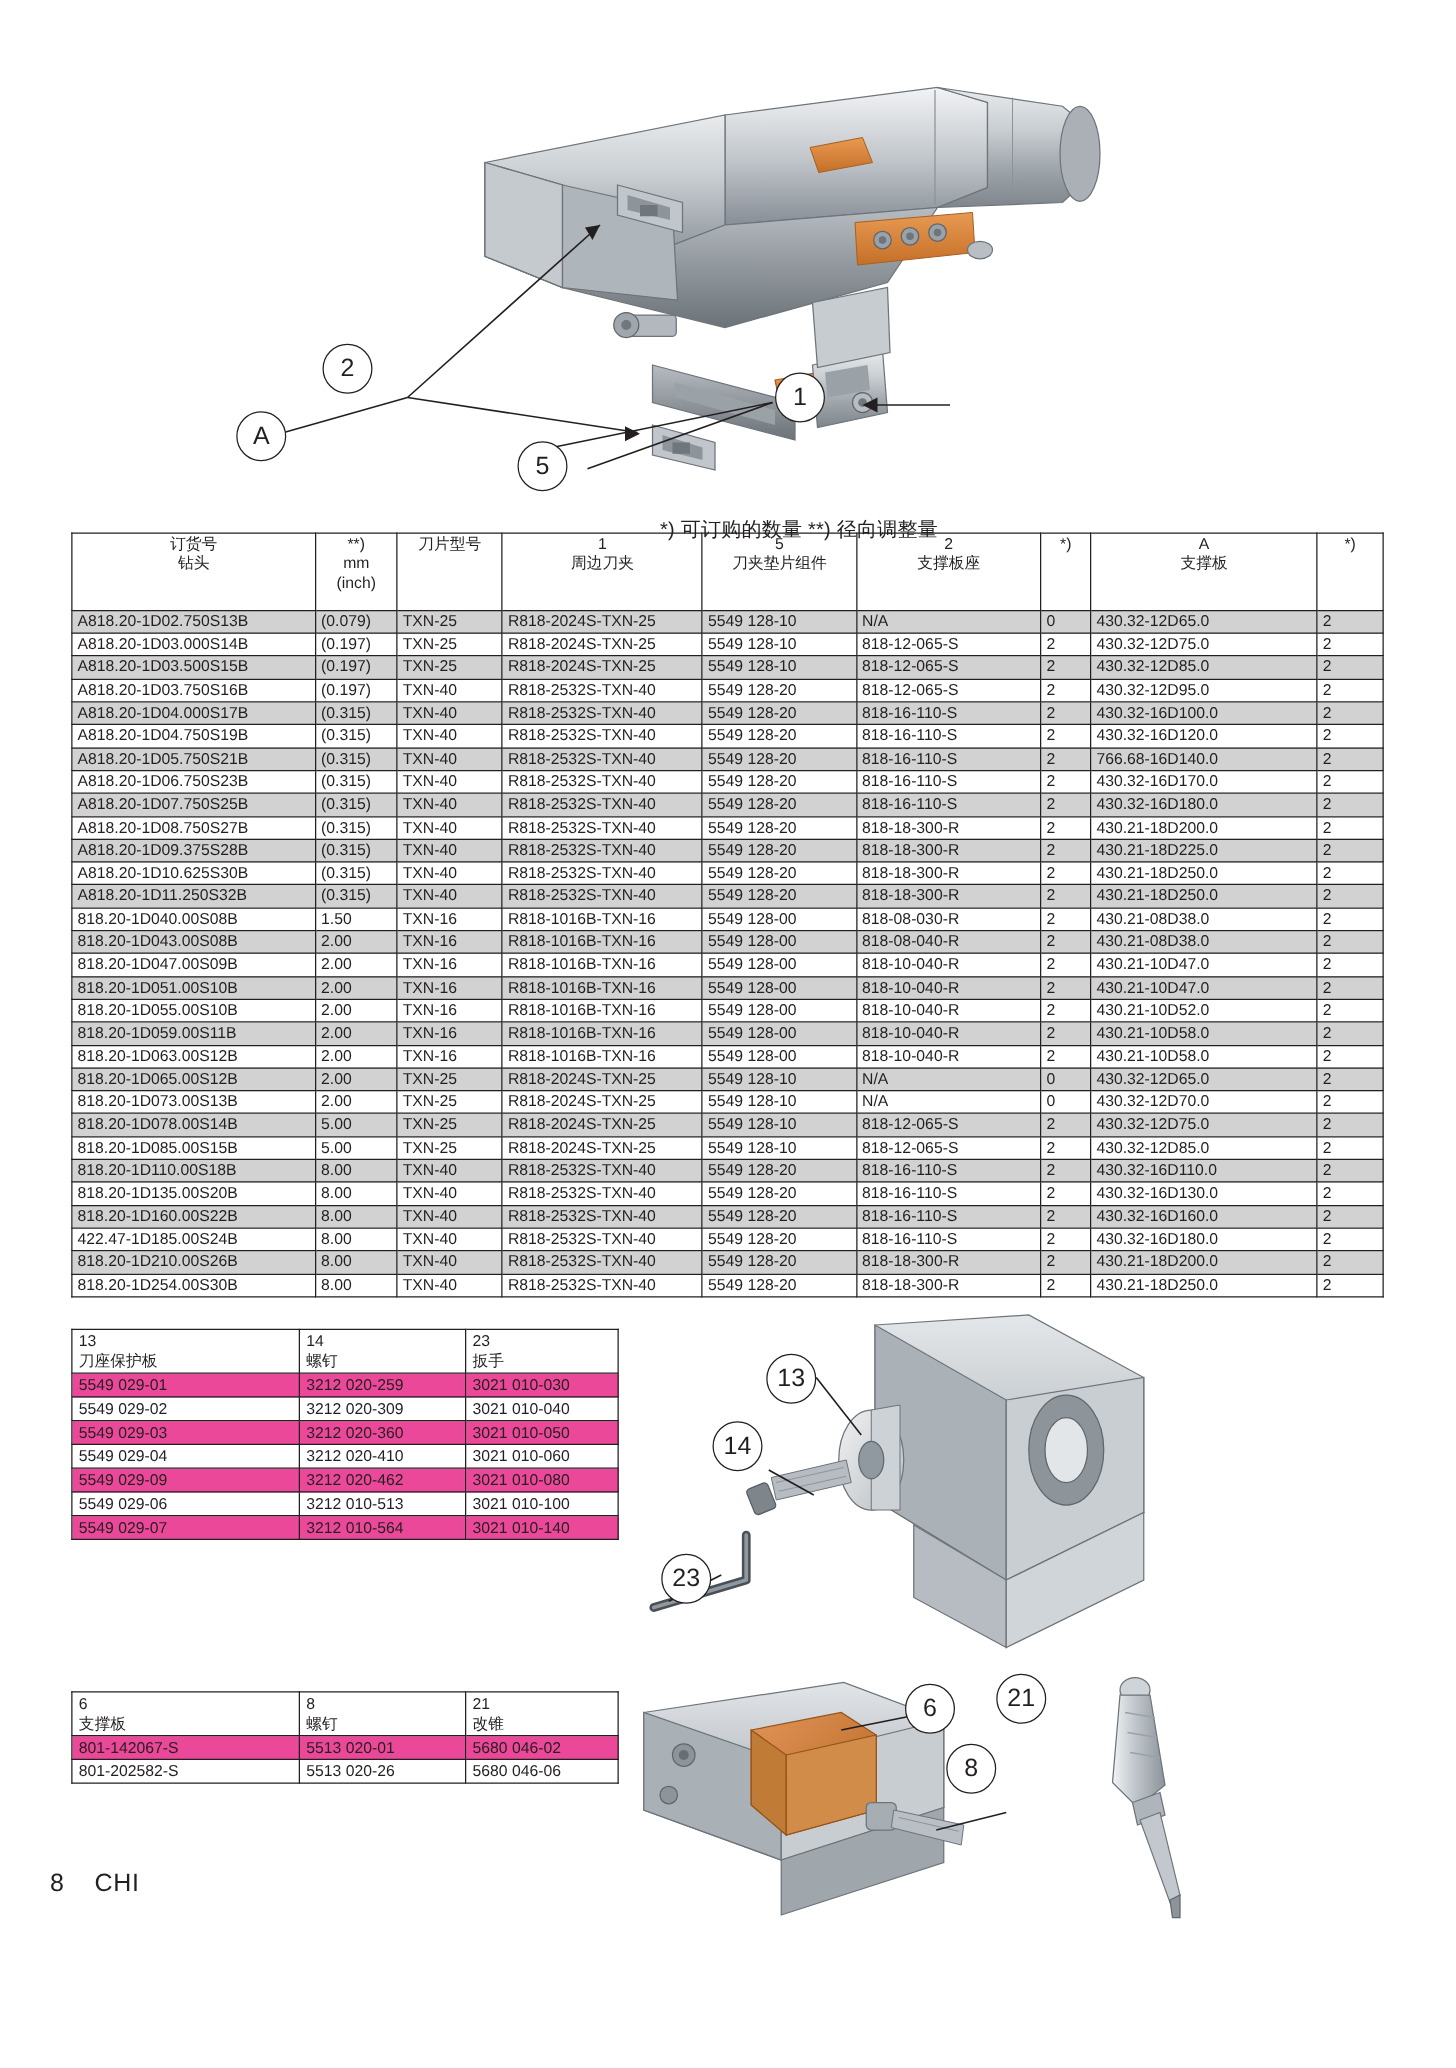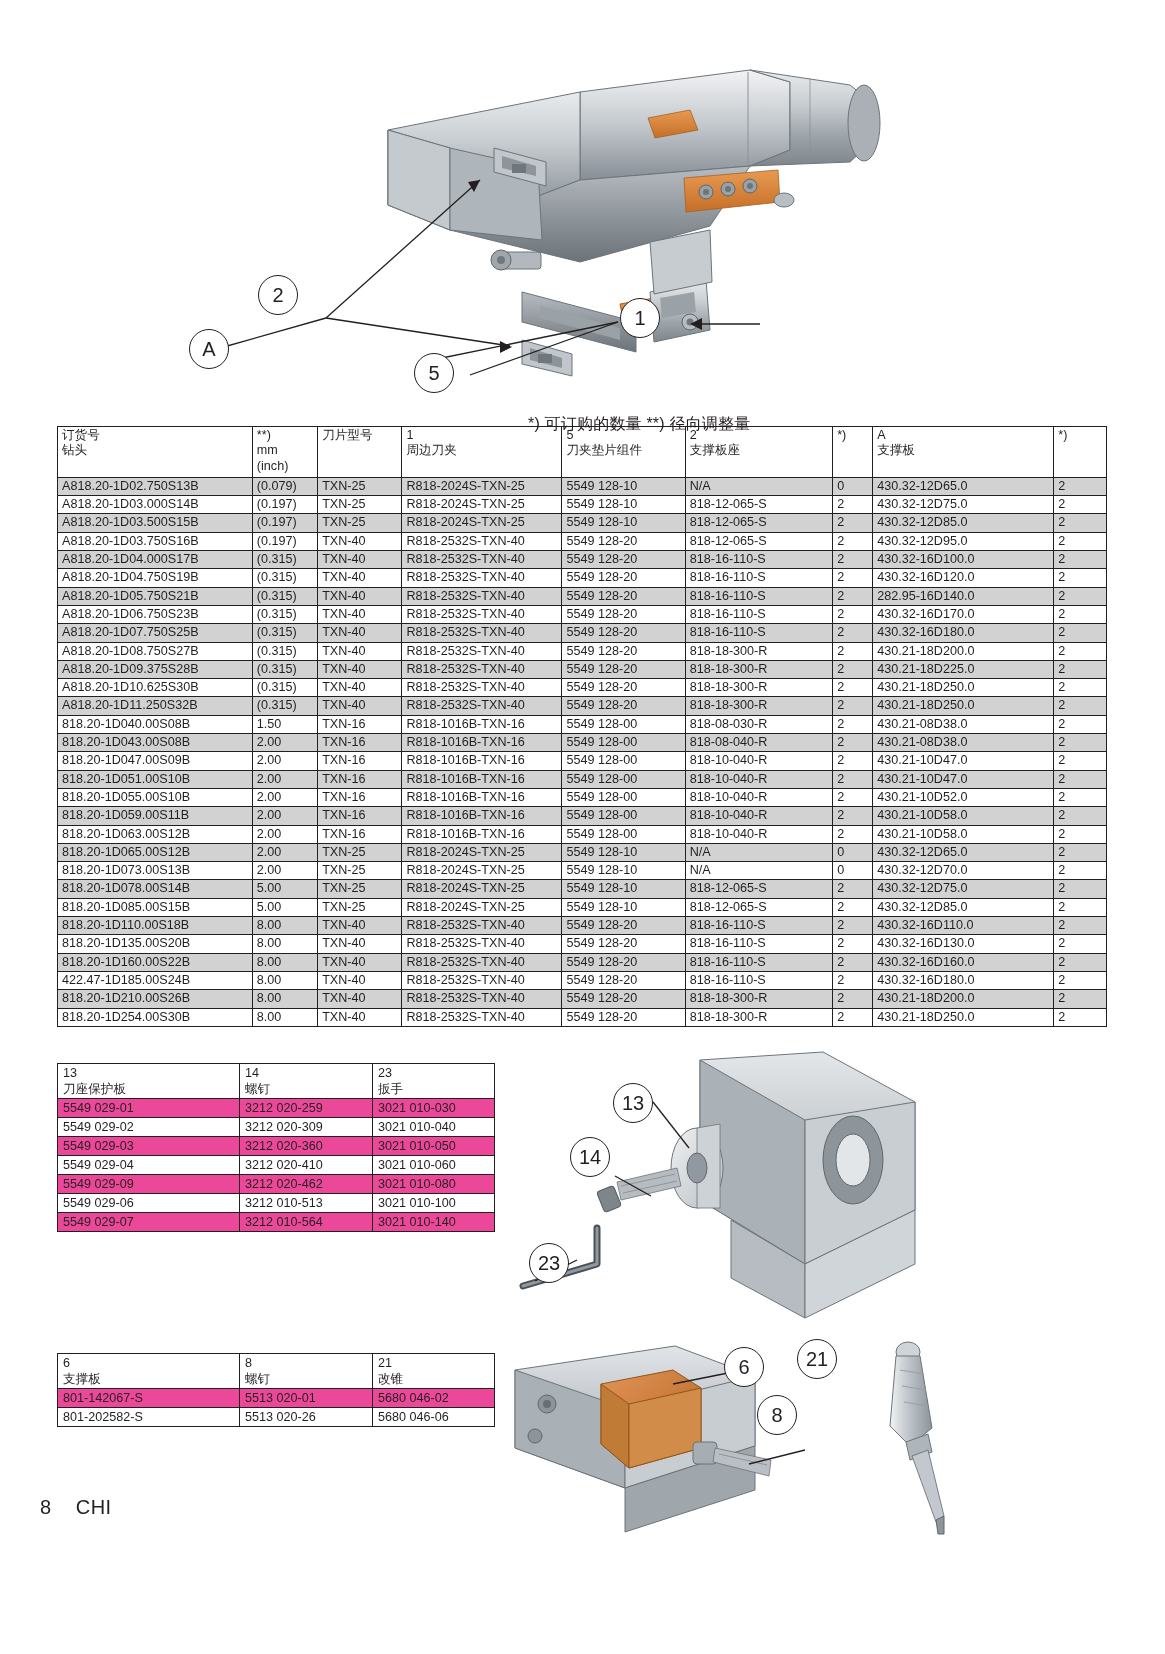--- a/index.html
+++ b/index.html
@@ -23,21 +23,21 @@
   .notes{position:absolute;left:528px;top:414px;font-size:16px;letter-spacing:.2px;}
 
   
   table{border-collapse:collapse;font-size:12.6px;}
   .t-main{position:absolute;left:57px;top:426px;width:1050px;table-layout:fixed;}
   .t-main th,.t-main td{
     border:1px solid #231f20;padding:1px 4px;vertical-align:top;
     font-weight:normal;text-align:left;line-height:15.3px;white-space:nowrap;
     height:15px;
   }
-  .t-main thead th{height:auto;padding-bottom:3px;}
+  .t-main thead th{height:auto;padding-bottom:14px;text-align:center;}
   .t-main thead th div{display:block;}
   .t-main tbody tr.alt td{background:#d2d2d2;}
   .c0{width:185px}.c1{width:62px}.c2{width:80px}.c3{width:152px}
   .c4{width:117px}.c5{width:140px}.c6{width:38px}.c7{width:172px}.c8{width:50px}
 
   .t-sub{position:absolute;table-layout:fixed;}
   .t-sub th,.t-sub td{border:1px solid #231f20;padding:1px 5px;vertical-align:top;
     font-weight:normal;text-align:left;line-height:16px;white-space:nowrap;height:16px;}
   .t-sub tbody tr.alt td{background:#ec4899;}
   #table-hardware{left:57px;top:1063px;width:437px;}
@@ -304,21 +304,21 @@
           <td>2</td>
         </tr>
         <tr class="alt">
           <td>A818.20-1D05.750S21B</td>
           <td>(0.315)</td>
           <td>TXN-40</td>
           <td>R818-2532S-TXN-40</td>
           <td>5549 128-20</td>
           <td>818-16-110-S</td>
           <td>2</td>
-          <td>282.95-16D140.0</td>
+          <td>766.68-16D140.0</td>
           <td>2</td>
         </tr>
         <tr>
           <td>A818.20-1D06.750S23B</td>
           <td>(0.315)</td>
           <td>TXN-40</td>
           <td>R818-2532S-TXN-40</td>
           <td>5549 128-20</td>
           <td>818-16-110-S</td>
           <td>2</td>

